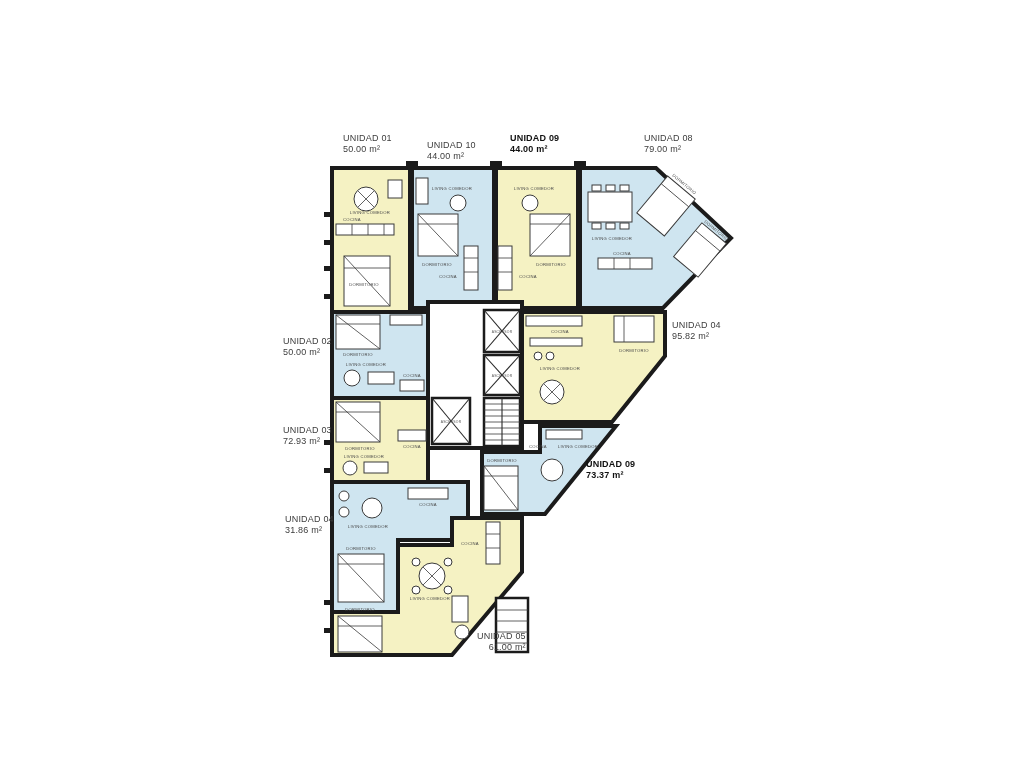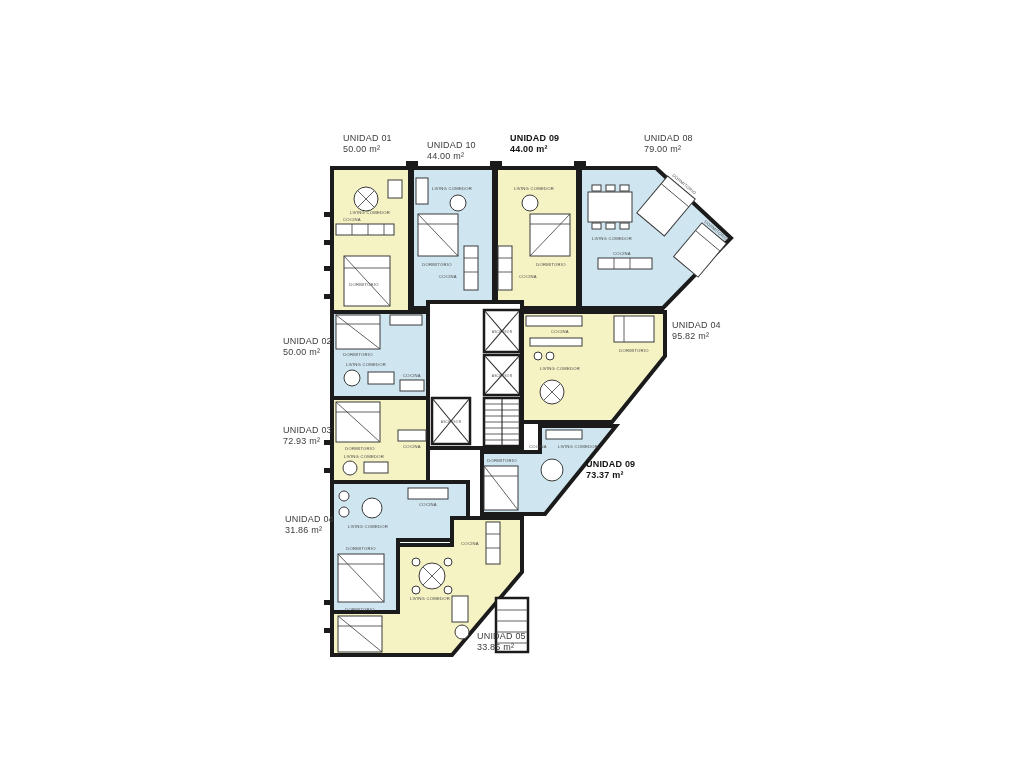--- a/index.html
+++ b/index.html
@@ -276,23 +276,23 @@
     <div>50.00 m²</div>
   </div>
   <div class="lbl" style="left:283px;top:425px;">
     <div>UNIDAD 03</div>
     <div>72.93 m²</div>
   </div>
   <div class="lbl" style="left:285px;top:514px;">
     <div>UNIDAD 04</div>
     <div>31.86 m²</div>
   </div>
-  <div class="lbl" style="left:477px;top:631px;">
+  <div class="lbl" style="left:477px;top:631px;text-align:right;">
     <div>UNIDAD 05</div>
-    <div>33.85 m²</div>
+    <div>61.00 m²</div>
   </div>
   <div class="lbl bold" style="left:586px;top:459px;">
     <div>UNIDAD 09</div>
     <div>73.37 m²</div>
   </div>
   <div class="lbl" style="left:672px;top:320px;">
     <div>UNIDAD 04</div>
     <div>95.82 m²</div>
   </div>
 

